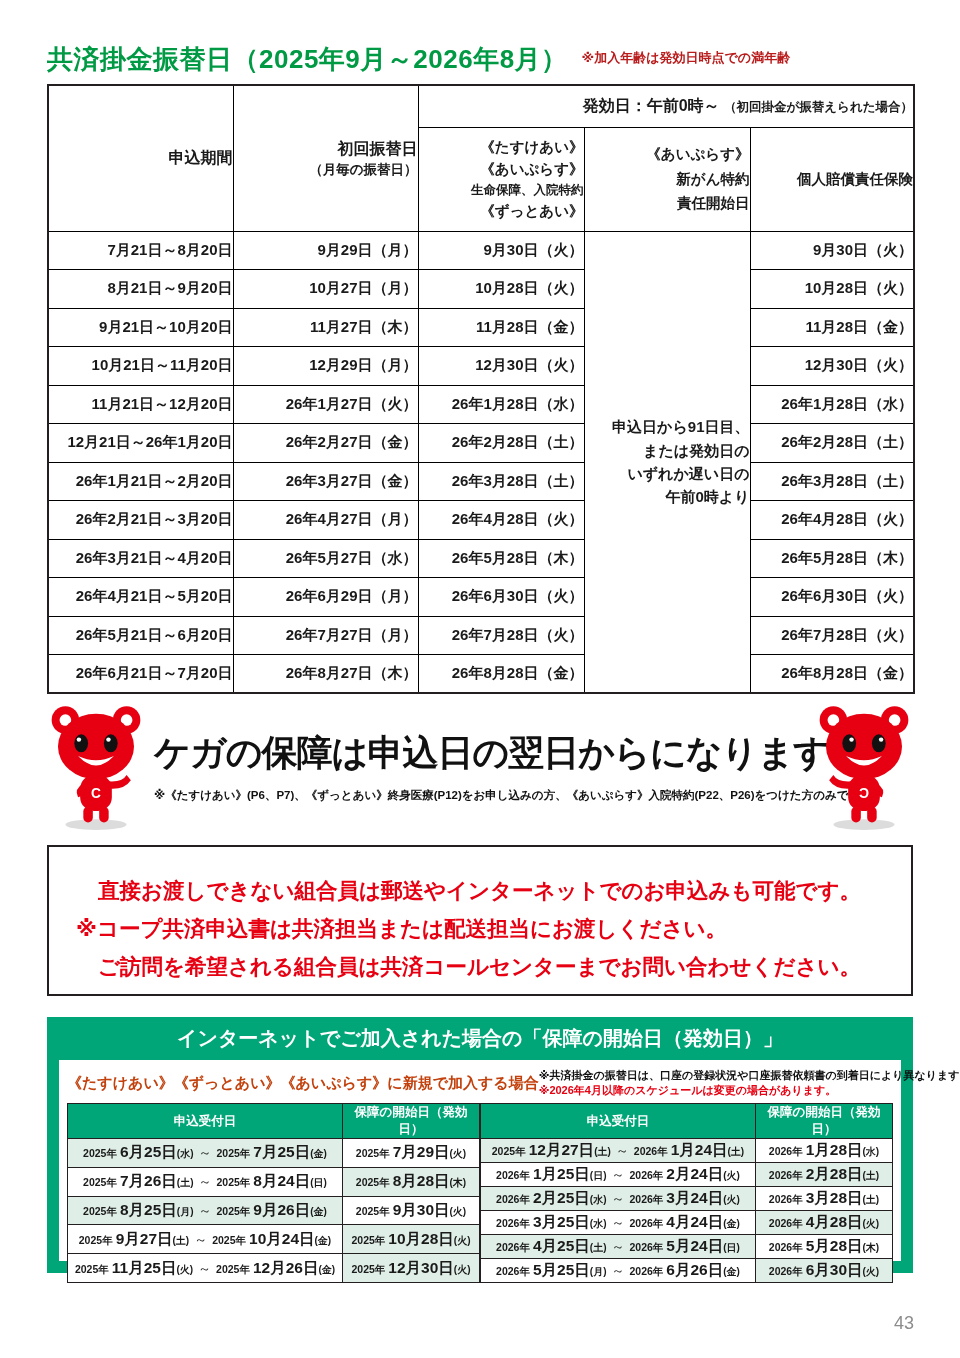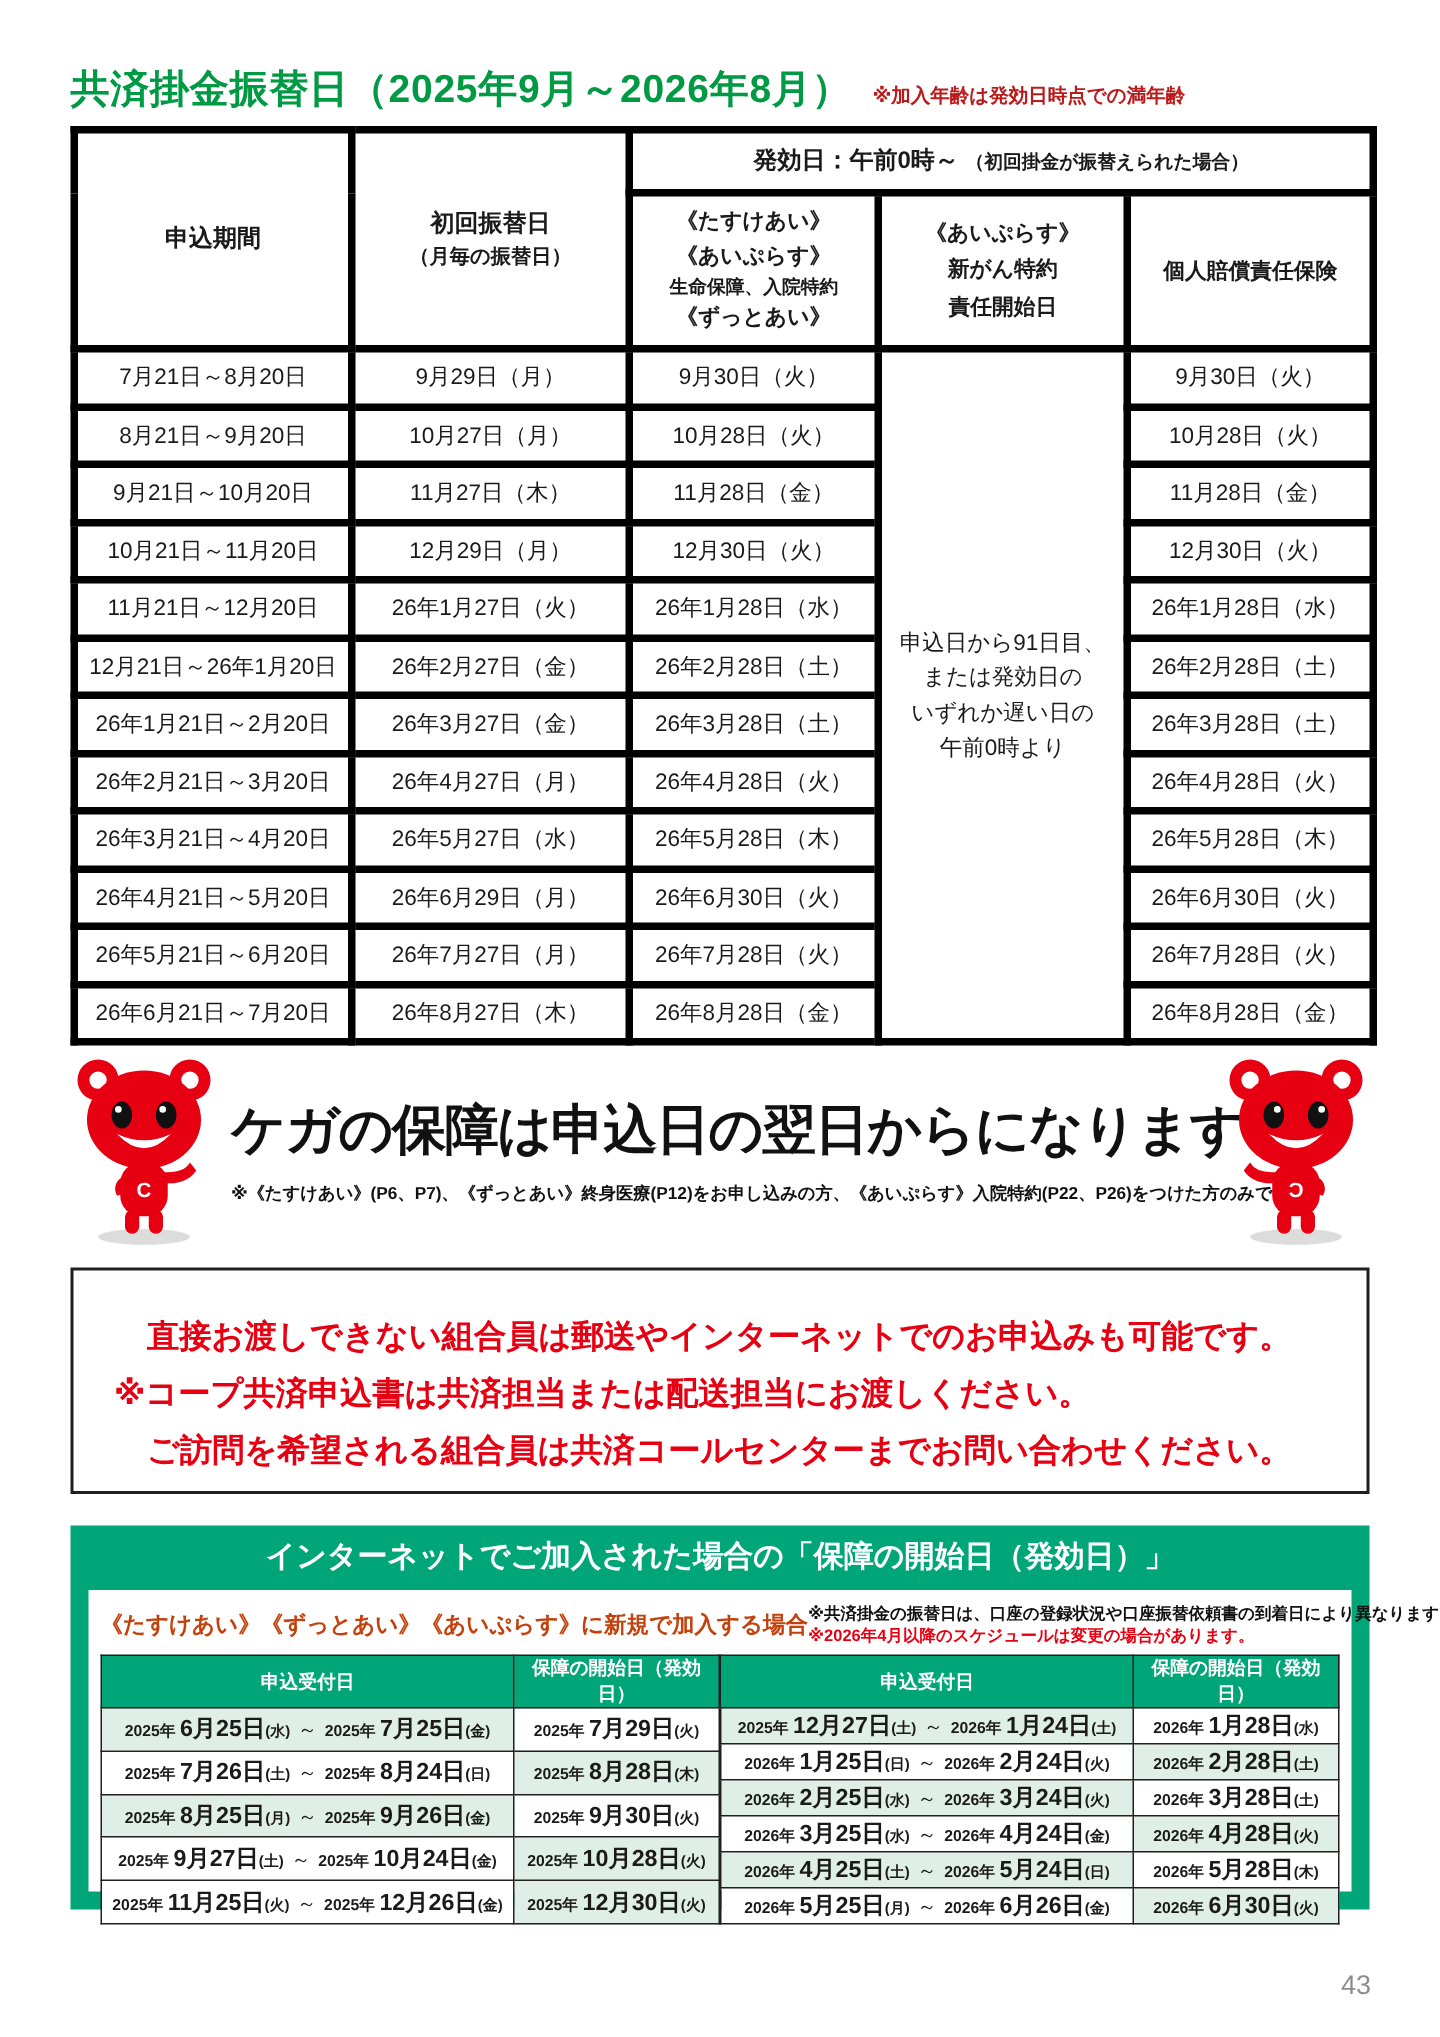--- a/index.html
+++ b/index.html
@@ -1,40 +1,40 @@
 <!DOCTYPE html>
 <html><head>
 <meta charset="utf-8">
 <style>
   html,body{margin:0;padding:0;background:#fff;}
   .page{position:relative;width:960px;height:1358px;background:#fff;overflow:hidden;
         font-family:"Liberation Sans","DejaVu Sans",sans-serif;color:#1a1a1a;}
 
   
-  .title-row{position:absolute;left:47px;top:42px;display:flex;align-items:flex-end;gap:14px;white-space:nowrap;}
+  .title-row{position:absolute;left:47px;top:42px;display:flex;align-items:center;gap:14px;white-space:nowrap;}
   .page-title{font-size:26px;font-weight:bold;color:#009944;letter-spacing:0.5px;}
   .title-note{font-size:13px;font-weight:600;color:#b91c1c;padding-bottom:4px;}
 
   
   .main-table{position:absolute;left:47px;top:84px;width:866px;border-collapse:collapse;table-layout:fixed;
               border:2px solid #231f20;}
-  .main-table td{border:5px solid #000000;text-align:center;vertical-align:middle;padding:0;}
+  .main-table td{border:1px solid #000000;text-align:right;vertical-align:middle;padding:0;}
   tr.hrow1{height:42px;}
   tr.hrow2{height:104px;}
   .th-eff{font-size:16px;font-weight:bold;}
   .th-eff .sub{font-size:12.5px;}
   .th-period{font-size:16px;font-weight:bold;}
   .th-first{font-size:16px;font-weight:bold;line-height:1.45;}
   .th-first .sub{font-size:13.5px;}
   .th-tasukeai{font-size:14.5px;font-weight:bold;line-height:1.55;}
   .th-tasukeai .small-line{font-size:12.5px;}
   .th-cancer{font-size:14.5px;font-weight:bold;line-height:1.7;}
   .th-personal{font-size:14.5px;font-weight:bold;}
   tr.drow{height:38.5px;}
-  tr.drow td{font-size:15px;font-weight:400;letter-spacing:0;}
+  tr.drow td{font-size:15px;font-weight:700;letter-spacing:0;}
   td.cancer-cell{font-size:13.5px;line-height:1.55;font-weight:500;}
 
   
   .mascot-section{position:absolute;left:38px;top:700px;width:884px;display:flex;align-items:center;justify-content:space-between;}
   .mascot{width:116px;height:132px;flex:none;}
   .mascot.flip{transform:scaleX(-1);}
   .mascot-red{fill:#e60012;}
   .headline-wrap{flex:1;text-align:center;min-width:0;}
   .headline{font-size:36px;font-weight:900;color:#111;letter-spacing:-1px;white-space:nowrap;}
   .headline-note{font-size:11.5px;font-weight:600;color:#111;margin-top:10px;white-space:nowrap;}

